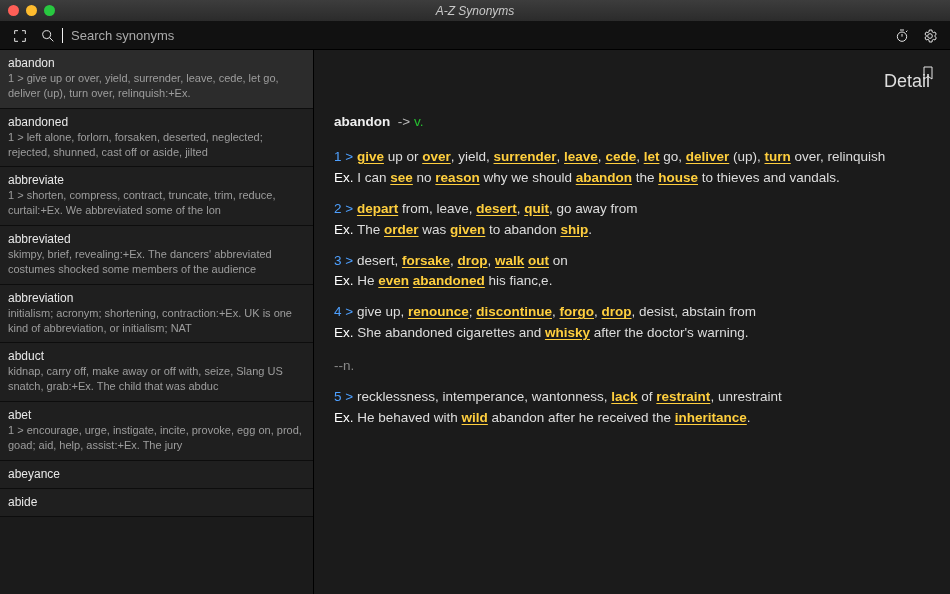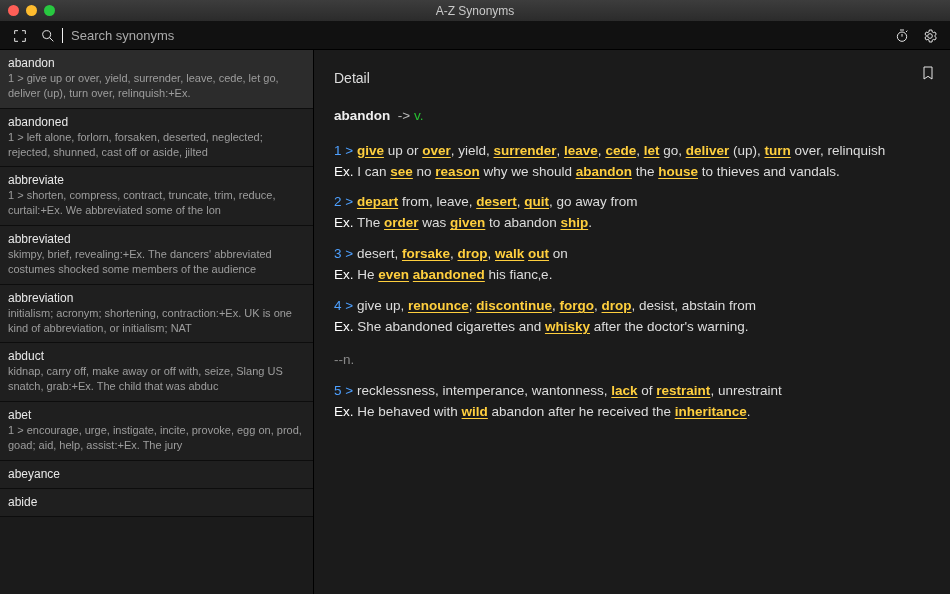--- a/index.html
+++ b/index.html
@@ -1,38 +1,38 @@
 <!DOCTYPE html>
 <html><head>
 <meta charset="utf-8">
 <style>
   * { margin: 0; padding: 0; box-sizing: border-box; }
   html, body { width: 950px; height: 594px; overflow: hidden; font-family: -apple-system, "Helvetica Neue", Arial, sans-serif; background: #1a1a1a; color: #ddd; }
-  .titlebar { height: 22px; background: linear-gradient(#3d3d3d,#2b2b2b); display: flex; align-items: center; padding: 0 8px; position: relative; border-bottom: 1px solid #111; }
+  .titlebar { height: 22px; background: linear-gradient(#3d3d3d,#2b2b2b); display: flex; align-items: center; padding: 0 8px; position: relative; border-bottom: 1px solid #111; font-style: italic; }
   .traffic { display: flex; gap: 7px; }
   .dot { width: 11px; height: 11px; border-radius: 50%; }
   .dot.r { background: #ff5f57; }
   .dot.y { background: #febc2e; }
   .dot.g { background: #28c840; }
   .title { position: absolute; left: 0; right: 0; text-align: center; font-size: 12px; color: #c9c9c9; }
   .toolbar { height: 28px; background: #111; display: flex; align-items: center; padding: 4px 10px; gap: 8px; border-bottom: 1px solid #000; }
   .toolbar .spacer { flex: 1; }
   .icon-btn { width: 20px; height: 20px; display: flex; align-items: center; justify-content: center; cursor: pointer; }
   .icon-btn svg { width: 16px; height: 16px; fill: none; stroke: #e5e5e5; stroke-width: 1.5; }
   .search-input { flex: 0 0 auto; background: transparent; border: none; outline: none; color: #ddd; font-size: 13px; width: 220px; }
   .search-input::placeholder { color: #aaa; }
   .cursor-bar { width: 1px; height: 15px; background: #fff; margin-left: -4px; opacity: 0.95; }
   .main { display: flex; height: calc(594px - 22px - 28px); }
   .sidebar { width: 314px; background: #1b1b1b; overflow-y: hidden; border-right: 1px solid #000; }
   .entry { padding: 6px 8px 7px 8px; border-bottom: 1px solid #0d0d0d; background: #1f1f1f; cursor: pointer; }
   .entry.selected { background: #2c2c2c; }
   .entry .term { font-size: 12px; color: #e8e8e8; font-weight: 400; }
   .entry .defn { font-size: 11px; color: #9d9d9d; line-height: 1.35; margin-top: 1px; }
   .detail { flex: 1; background: #1b1b1b; padding: 18px 20px 20px 20px; position: relative; overflow: hidden; color: #e0e0e0; font-size: 13.5px; line-height: 1.55; }
-  .detail-header { text-align: left; font-size: 14px; color: #ddd; margin-bottom: 16px; }
+  .detail-header { text-align: right; font-size: 18px; color: #ddd; margin-bottom: 16px; }
   .bookmark { position: absolute; top: 14px; right: 14px; cursor: pointer; }
   .bookmark svg { width: 16px; height: 18px; fill: none; stroke: #e5e5e5; stroke-width: 1.5; }
   .headword { font-weight: 700; color: #efefef; }
   .arrow { color: #bbb; }
   .pos { color: #26c231; }
   .sense { color: #ddd; margin-top: 10px; }
   .num { color: #4ea0ff; }
   .ex-label { color: #ffffff; }
   .u { color: #ffcf3e; text-decoration: underline; text-decoration-color: #ffcf3e; text-underline-offset: 2px; font-weight: bold; }
   .noun-head { color: #888; margin-top: 12px; }

